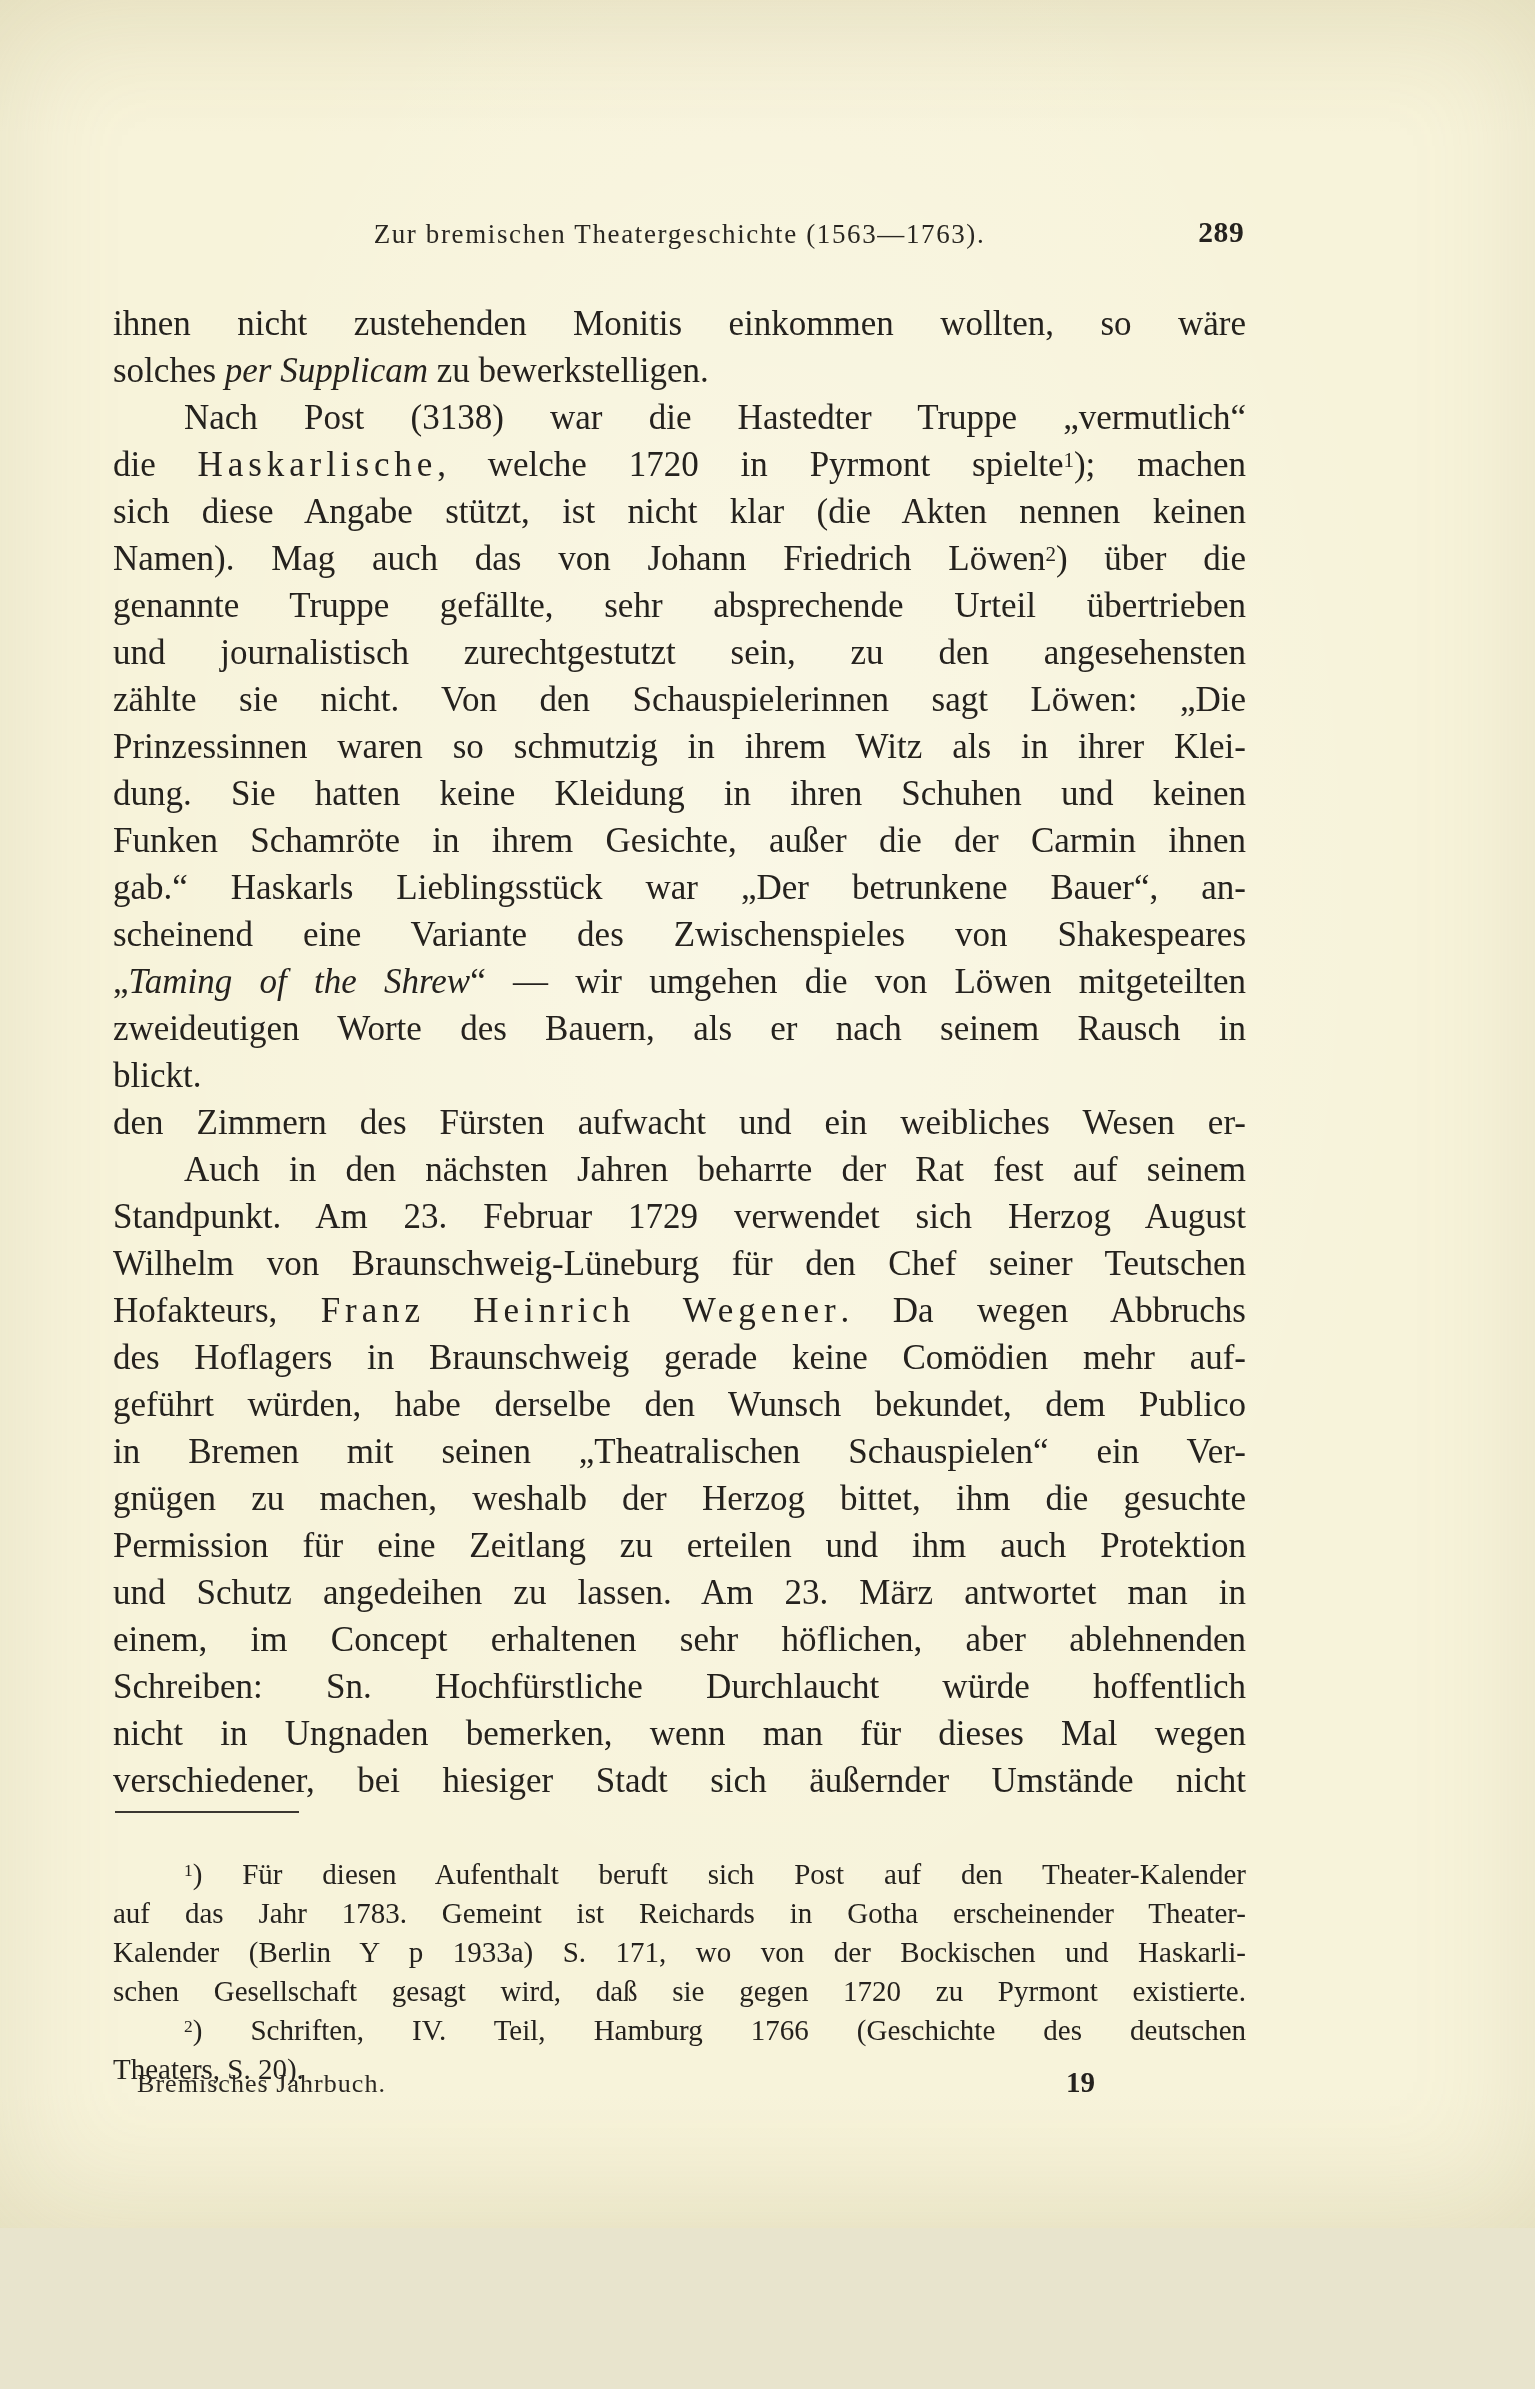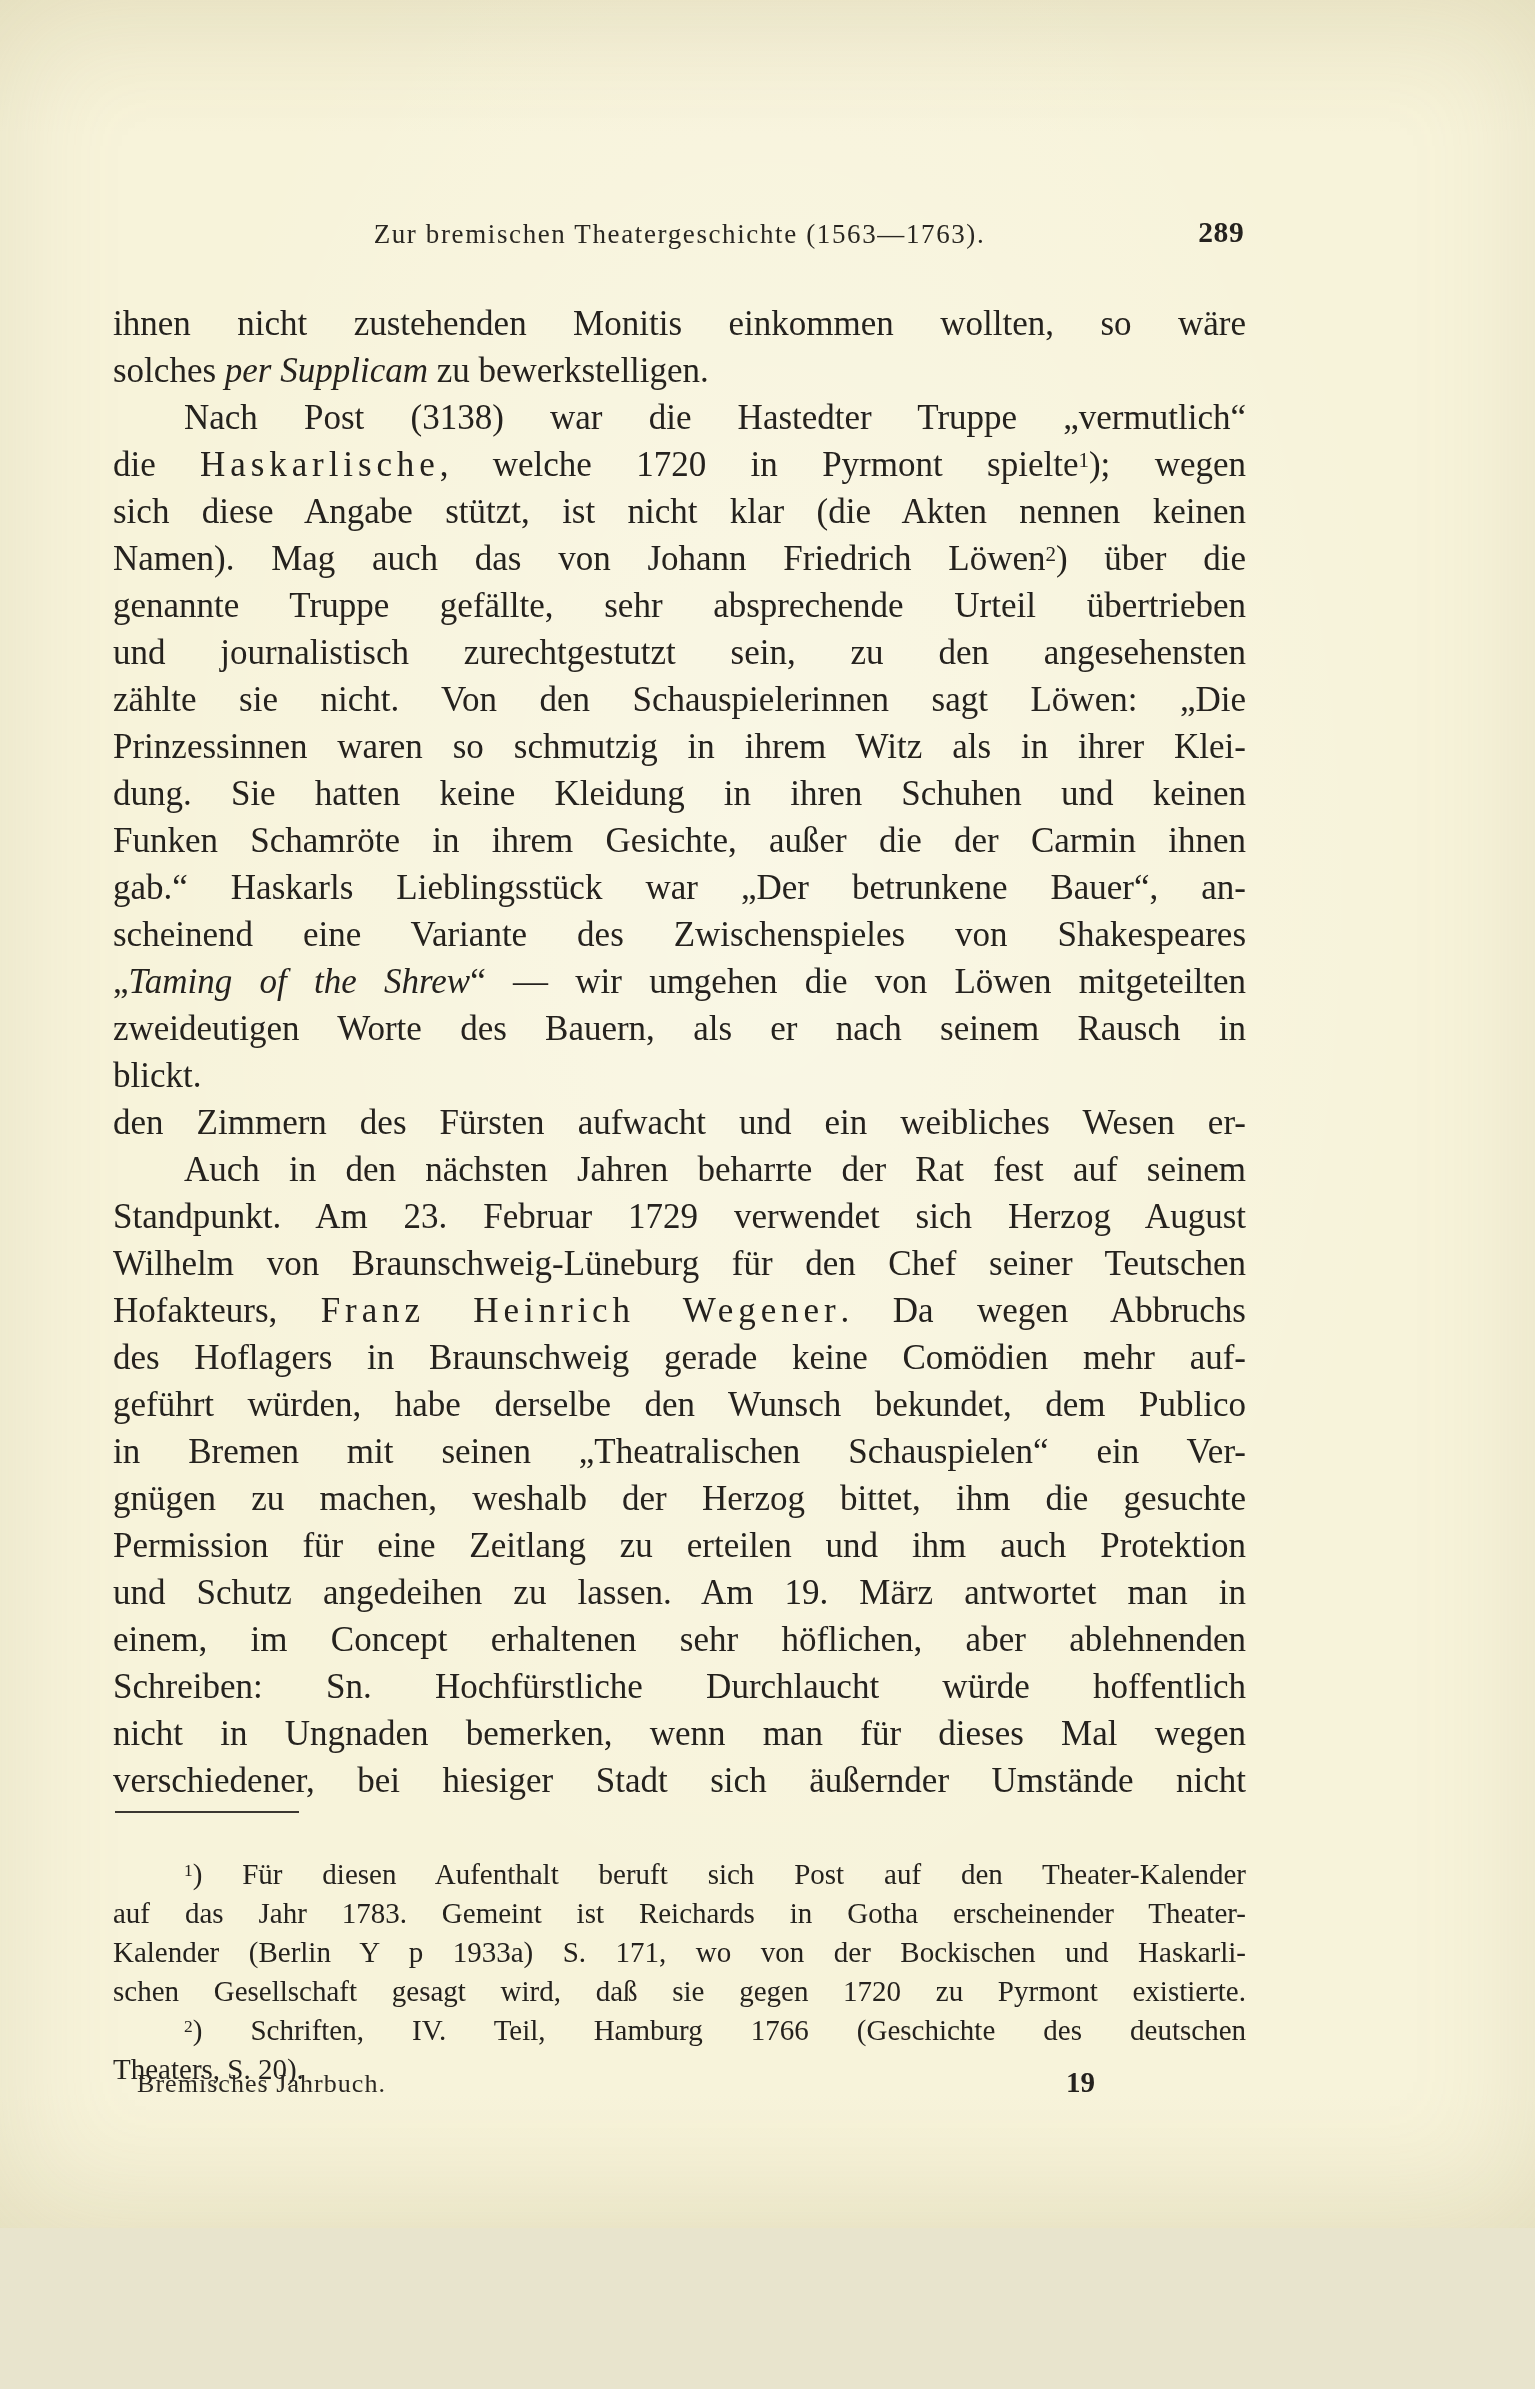--- a/index.html
+++ b/index.html
@@ -76,21 +76,21 @@
 
   <div class="header-row">
     <div class="header-title">Zur bremischen Theatergeschichte (1563—1763).</div>
     <div class="header-page-number">289</div>
   </div>
 
   <div class="body-text" id="body-text">
       <div class="t-line"><span>ihnen nicht zustehenden Monitis einkommen wollten, so wäre</span></div>
       <div class="t-line no-just"><span>solches </span><span class="it">per Supplicam</span><span> zu bewerkstelligen.</span></div>
       <div class="t-line indent"><span>Nach Post (3138) war die Hastedter Truppe „vermutlich“</span></div>
-      <div class="t-line"><span>die </span><span class="sp">Haskarlische</span><span>, welche 1720 in Pyrmont spielte</span><sup>1</sup><span>); wegen</span></div>
+      <div class="t-line"><span>die </span><span class="sp">Haskarlische</span><span>, welche 1720 in Pyrmont spielte</span><sup>1</sup><span>); machen</span></div>
       <div class="t-line"><span>sich diese Angabe stützt, ist nicht klar (die Akten nennen keinen</span></div>
       <div class="t-line"><span>Namen). Mag auch das von Johann Friedrich Löwen</span><sup>2</sup><span>) über die</span></div>
       <div class="t-line"><span>genannte Truppe gefällte, sehr absprechende Urteil übertrieben</span></div>
       <div class="t-line"><span>und journalistisch zurechtgestutzt sein, zu den angesehensten</span></div>
       <div class="t-line"><span>zählte sie nicht. Von den Schauspielerinnen sagt Löwen: „Die</span></div>
       <div class="t-line"><span>Prinzessinnen waren so schmutzig in ihrem Witz als in ihrer Klei-</span></div>
       <div class="t-line"><span>dung. Sie hatten keine Kleidung in ihren Schuhen und keinen</span></div>
       <div class="t-line"><span>Funken Schamröte in ihrem Gesichte, außer die der Carmin ihnen</span></div>
       <div class="t-line"><span>gab.“ Haskarls Lieblingsstück war „Der betrunkene Bauer“, an-</span></div>
       <div class="t-line"><span>scheinend eine Variante des Zwischenspieles von Shakespeares</span></div>
@@ -100,21 +100,21 @@
       <div class="t-line"><span>den Zimmern des Fürsten aufwacht und ein weibliches Wesen er-</span></div>
       <div class="t-line indent"><span>Auch in den nächsten Jahren beharrte der Rat fest auf seinem</span></div>
       <div class="t-line"><span>Standpunkt. Am 23. Februar 1729 verwendet sich Herzog August</span></div>
       <div class="t-line"><span>Wilhelm von Braunschweig-Lüneburg für den Chef seiner Teutschen</span></div>
       <div class="t-line"><span>Hofakteurs, </span><span class="sp">Franz Heinrich Wegener</span><span>. Da wegen Abbruchs</span></div>
       <div class="t-line"><span>des Hoflagers in Braunschweig gerade keine Comödien mehr auf-</span></div>
       <div class="t-line"><span>geführt würden, habe derselbe den Wunsch bekundet, dem Publico</span></div>
       <div class="t-line"><span>in Bremen mit seinen „Theatralischen Schauspielen“ ein Ver-</span></div>
       <div class="t-line"><span>gnügen zu machen, weshalb der Herzog bittet, ihm die gesuchte</span></div>
       <div class="t-line"><span>Permission für eine Zeitlang zu erteilen und ihm auch Protektion</span></div>
-      <div class="t-line"><span>und Schutz angedeihen zu lassen. Am 19. März antwortet man in</span></div>
+      <div class="t-line"><span>und Schutz angedeihen zu lassen. Am 23. März antwortet man in</span></div>
       <div class="t-line"><span>einem, im Concept erhaltenen sehr höflichen, aber ablehnenden</span></div>
       <div class="t-line"><span>Schreiben: Sn. Hochfürstliche Durchlaucht würde hoffentlich</span></div>
       <div class="t-line"><span>nicht in Ungnaden bemerken, wenn man für dieses Mal wegen</span></div>
       <div class="t-line"><span>verschiedener, bei hiesiger Stadt sich äußernder Umstände nicht</span></div>
     </div>
 
   <div class="footnote-rule"></div>
 
   <div class="footnotes" id="footnotes">
       <div class="t-line indent"><sup>1</sup><span>) Für diesen Aufenthalt beruft sich Post auf den Theater-Kalender</span></div>

